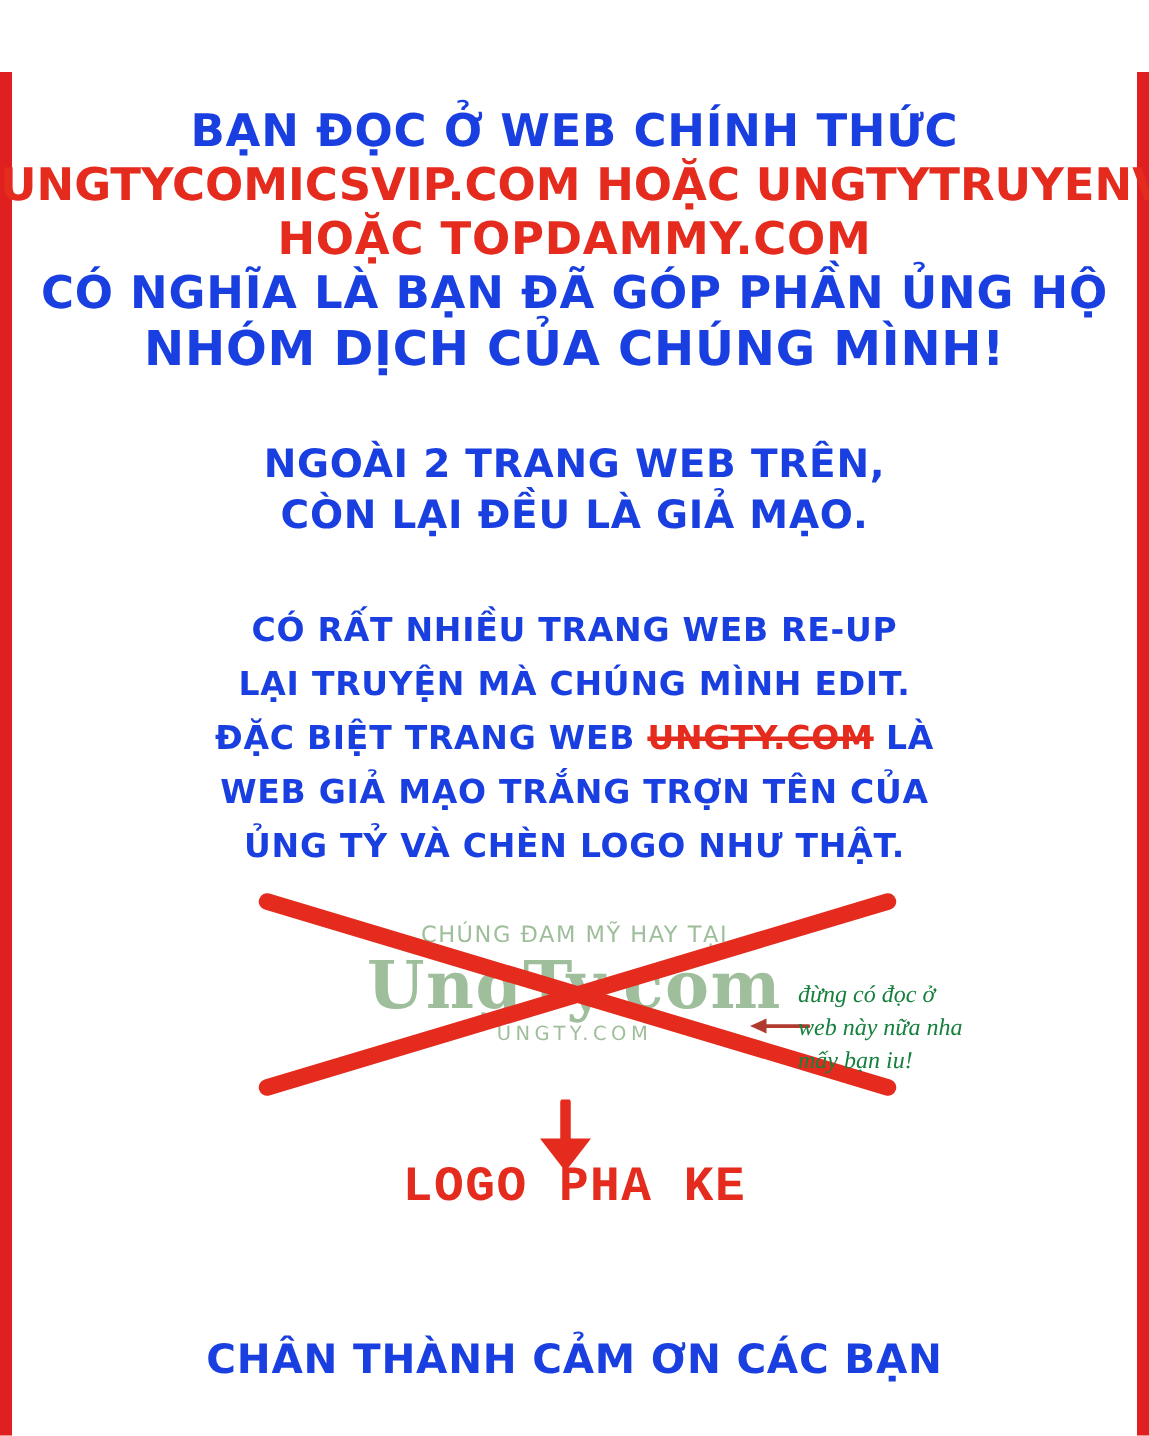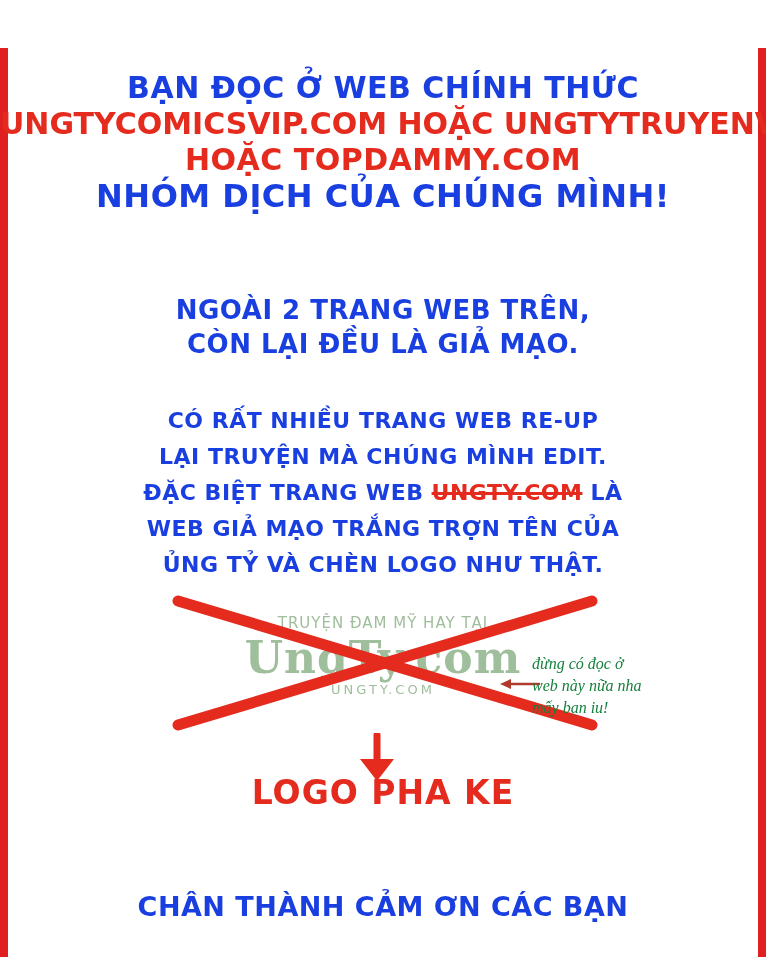--- a/index.html
+++ b/index.html
@@ -175,20 +175,21 @@
   .logo-fake-label {
     position: absolute;
     left: 0;
     top: 725px;
     width: 766px;
     text-align: center;
     color: #e52b1e;
     font-size: 33px;
     font-weight: bold;
     letter-spacing: 1px;
+    font-family: Liberation Mono, monospace;
   }
 
   
   .thanks { top: 840px; }
   .thanks .line {
     color: #1a3fe0;
     font-size: 27px;
     line-height: 38px;
     font-variant: small-caps;
     font-weight: bold;
@@ -199,38 +200,39 @@
 
 <div class="page">
 
   <div class="side-bar left"></div>
   <div class="side-bar right"></div>
 
   <div class="block hdr">
     <span class="line l1 c-blue">BẠN ĐỌC Ở WEB CHÍNH THỨC</span>
     <span class="line l2 c-red">UNGTYCOMICSVIP.COM HOẶC UNGTYTRUYENVIP.COM</span>
     <span class="line l3 c-red">HOẶC TOPDAMMY.COM</span>
+    <span class="line l4 c-blue">CÓ NGHĨA LÀ BẠN ĐÃ GÓP PHẦN ỦNG HỘ</span>
     <span class="line l5 c-blue">NHÓM DỊCH CỦA CHÚNG MÌNH!</span>
   </div>
 
   <div class="block sec2">
     <span class="line">NGOÀI 2 TRANG WEB TRÊN,</span>
     <span class="line">CÒN LẠI ĐỀU LÀ GIẢ MẠO.</span>
   </div>
 
   <div class="block sec3">
     <span class="line">CÓ RẤT NHIỀU TRANG WEB RE-UP</span>
     <span class="line">LẠI TRUYỆN MÀ CHÚNG MÌNH EDIT.</span>
     <span class="line"><span>ĐẶC BIỆT TRANG WEB </span><span class="strike">UNGTY.COM</span><span> LÀ</span></span>
     <span class="line">WEB GIẢ MẠO TRẮNG TRỢN TÊN CỦA</span>
     <span class="line">ỦNG TỶ VÀ CHÈN LOGO NHƯ THẬT.</span>
   </div>
 
   <div class="logo-area">
-    <div class="fake-logo-top">TRUYỆN ĐAM MỸ HAY TẠI</div>
+    <div class="fake-logo-top">CHÚNG ĐAM MỸ HAY TẠI</div>
     <div class="fake-logo-main">UngTy.com</div>
     <div class="fake-logo-sub">UNGTY.COM</div>
   </div>
 
   <svg class="cross-svg" viewBox="0 0 430 140">
     <line x1="8" y1="8" x2="422" y2="132" stroke="#e52b1e" stroke-width="11" stroke-linecap="round"></line>
     <line x1="8" y1="132" x2="422" y2="8" stroke="#e52b1e" stroke-width="11" stroke-linecap="round"></line>
   </svg>
 
   <svg class="note-arrow" viewBox="0 0 44 22">

